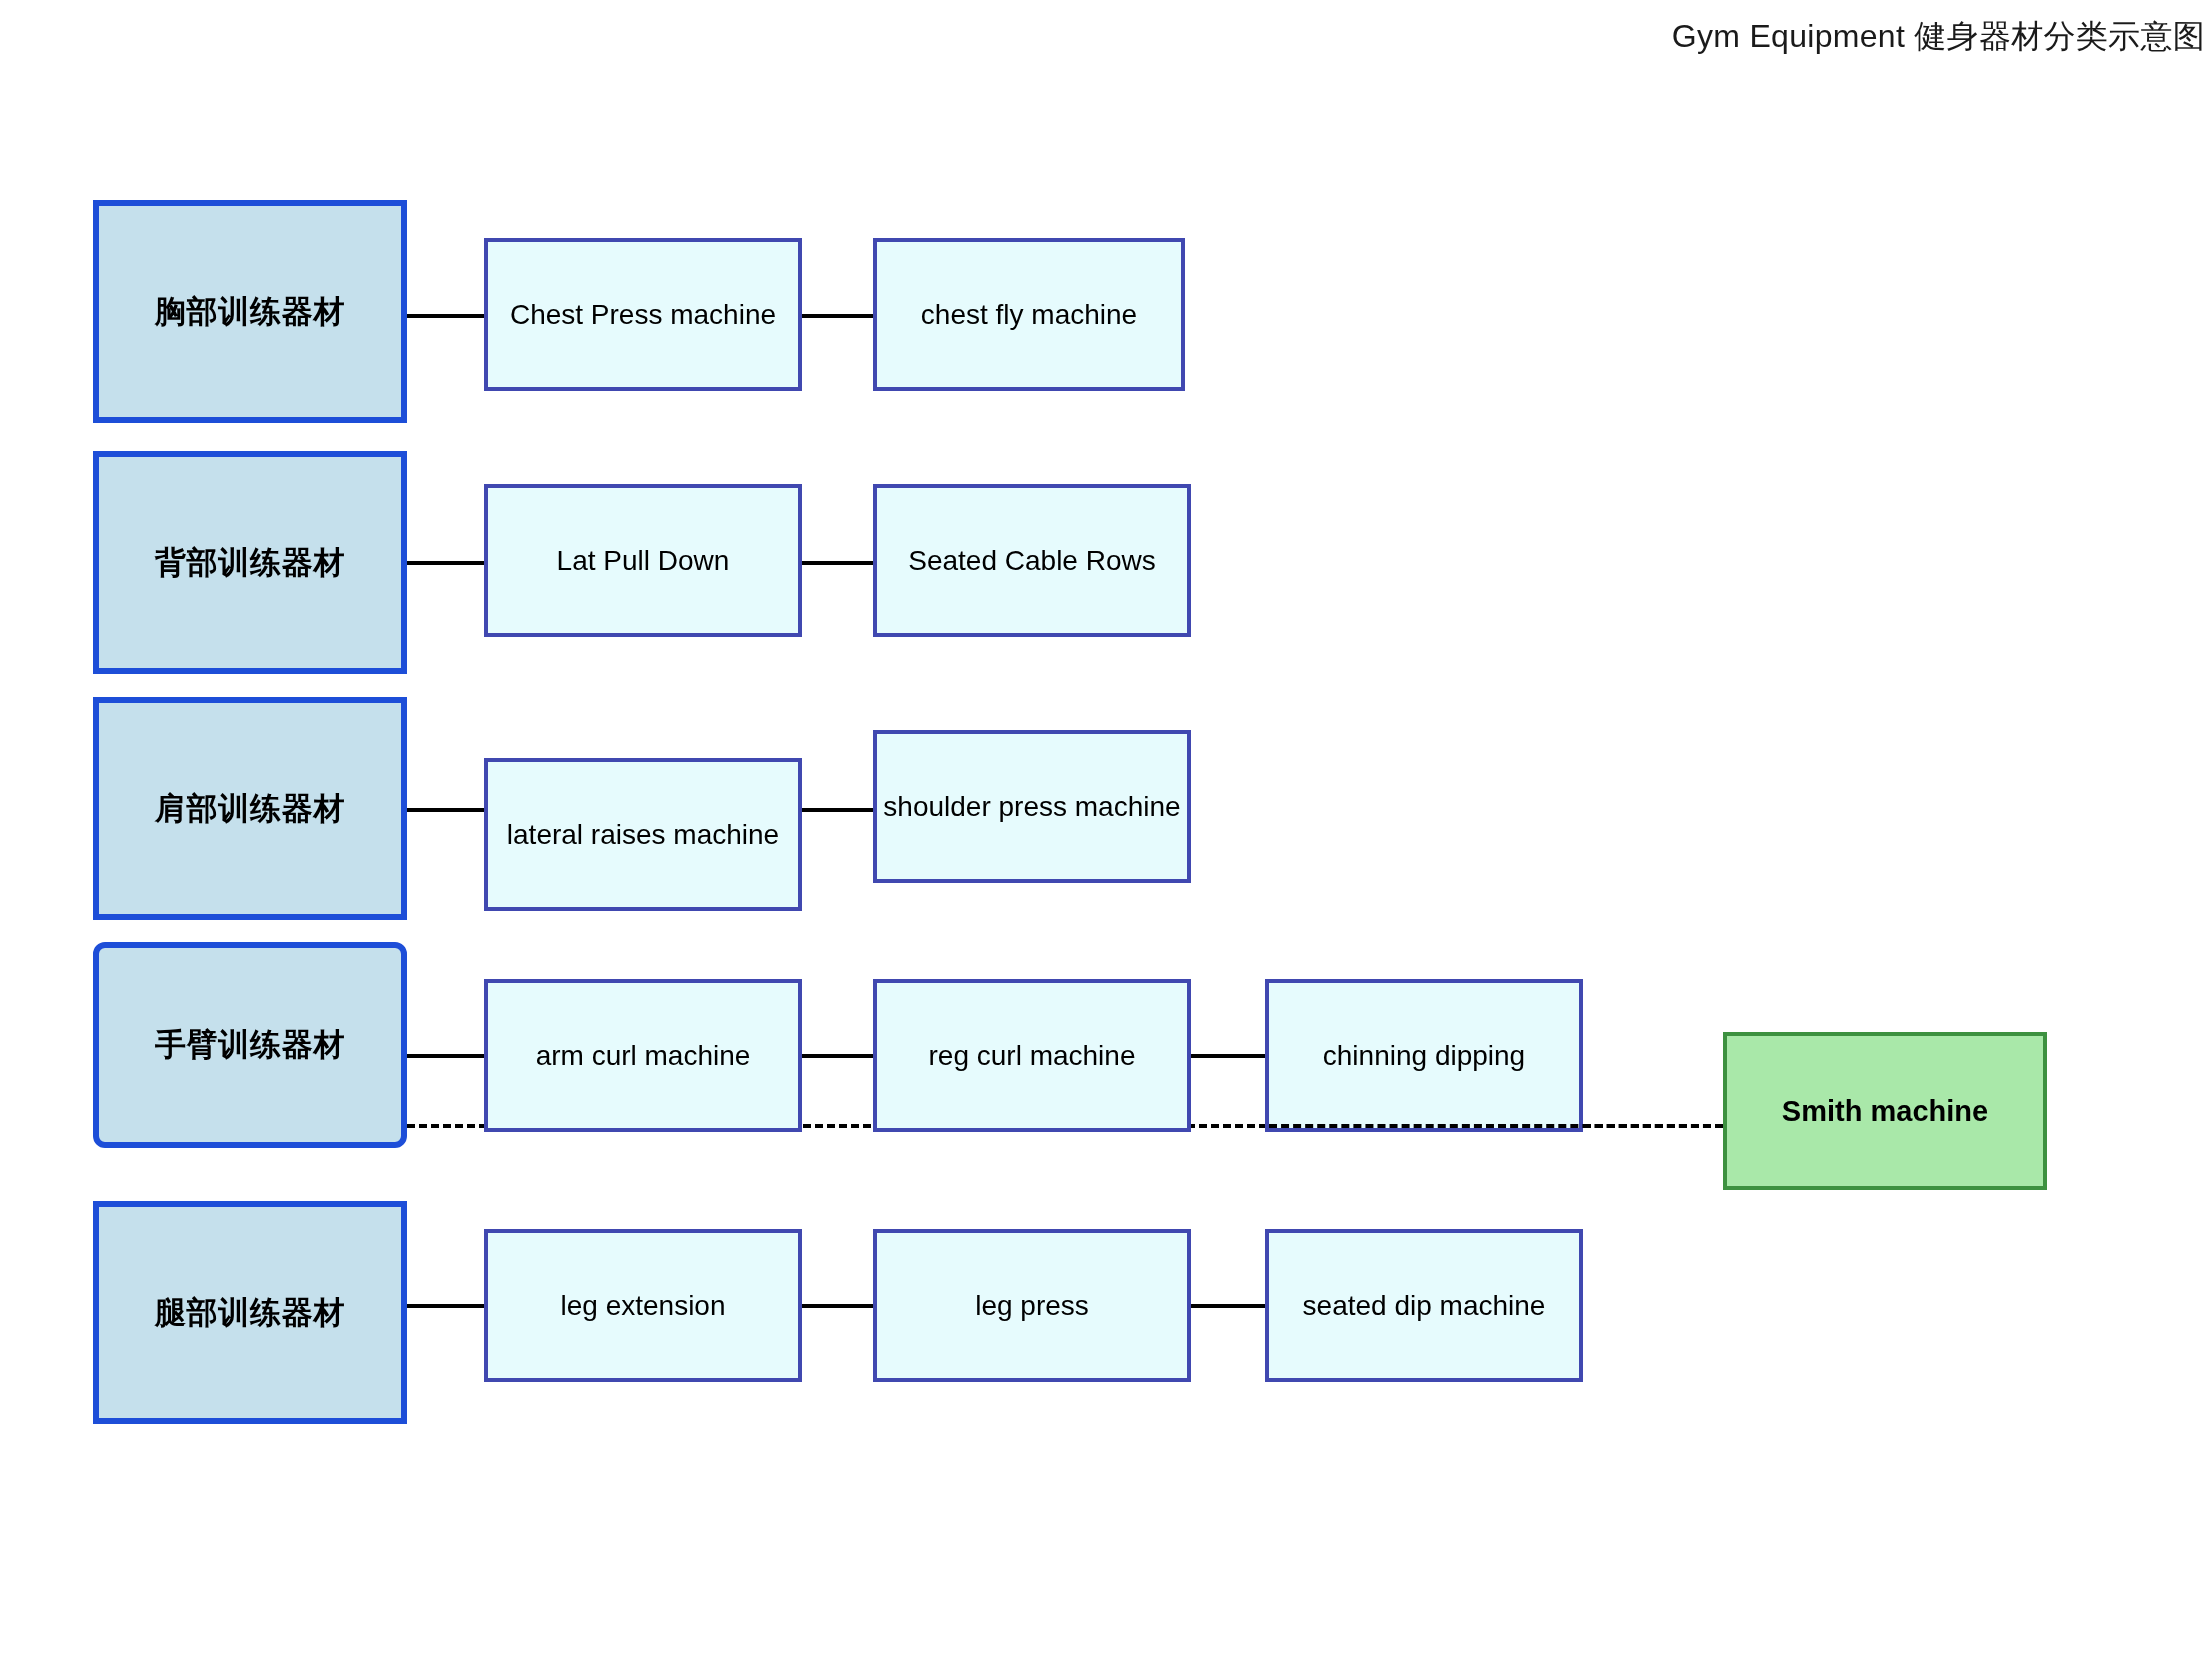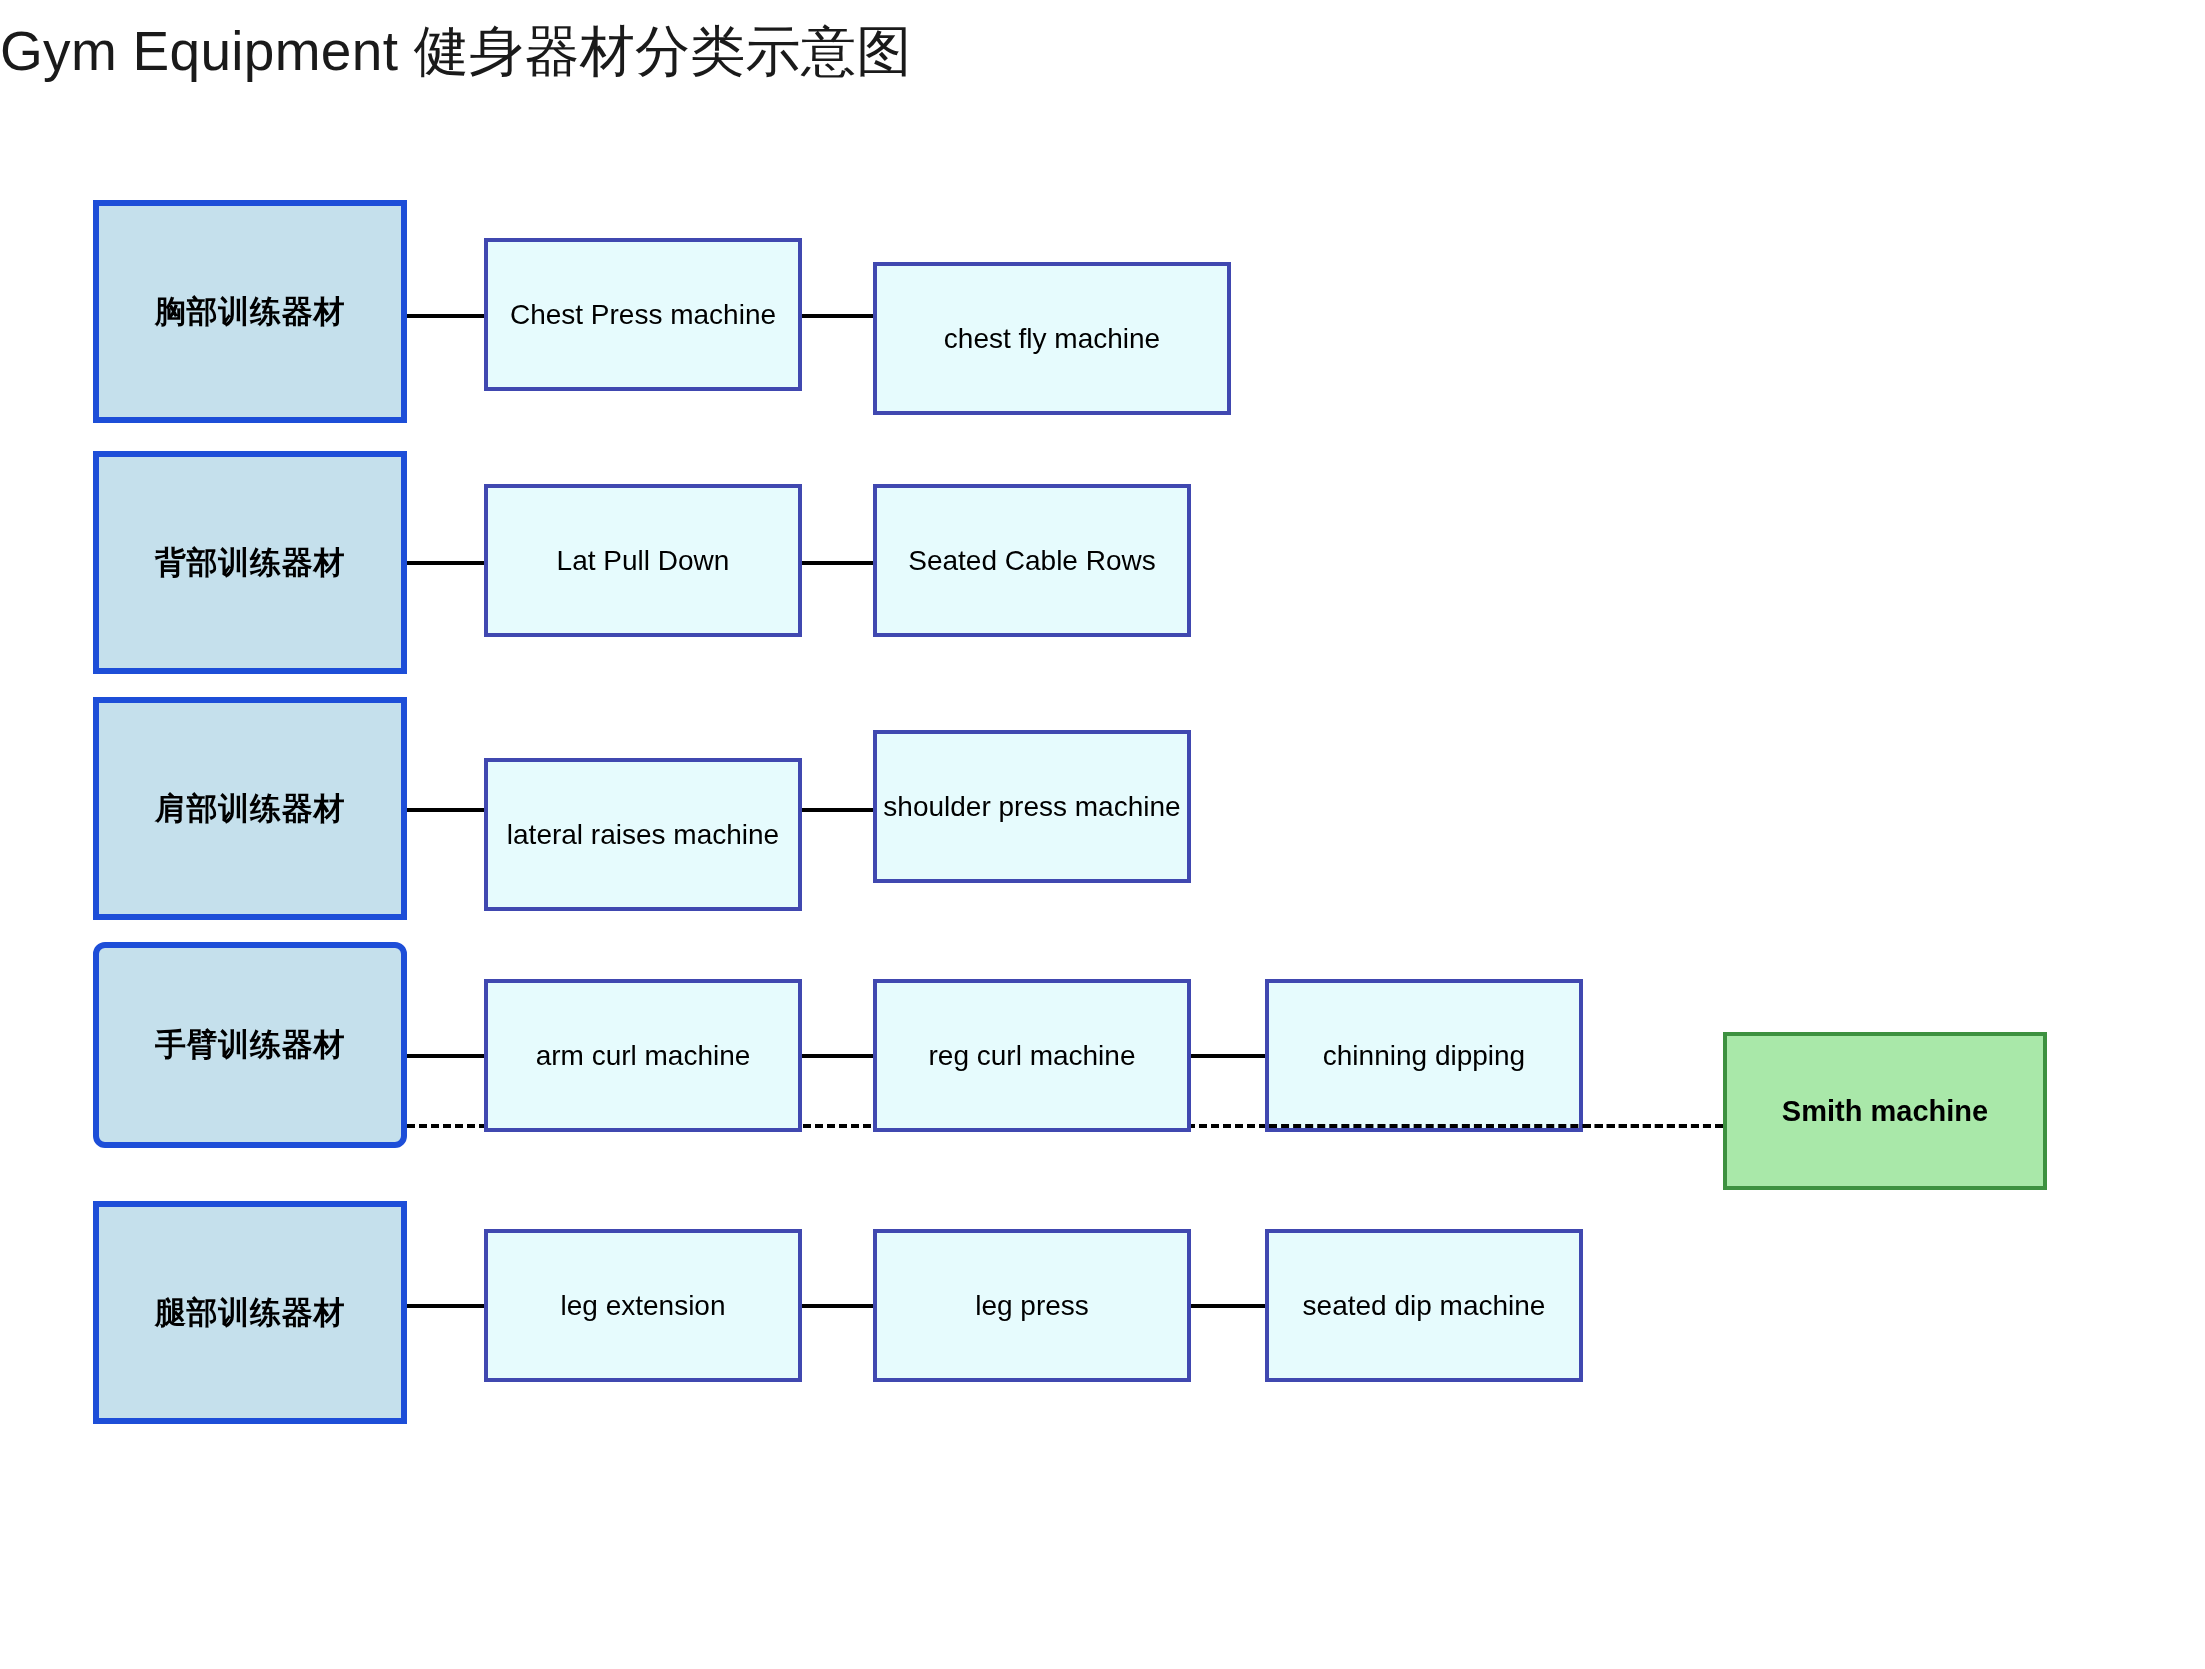--- a/index.html
+++ b/index.html
@@ -18,22 +18,22 @@
     background: #ffffff;
     overflow: hidden;
   }
 
   
   .diagram-title {
     position: absolute;
     left: 0;
     top: 14.6px;
     width: 2205px;
-    text-align: left;
-    font-size: 55px;
+    text-align: right;
+    font-size: 32px;
     font-weight: 400;
     color: #1a1a1a;
     letter-spacing: 0.3px;
     white-space: nowrap;
   }
 
   
   .line-layer {
     position: absolute;
     left: 0; top: 0;
@@ -149,21 +149,21 @@
     <span class="cat-label">手臂训练器材</span>
   </div>
 
   <div class="cat-box" style="left:93px; top:1201px; width:314px; height:223px;">
     <span class="cat-label">腿部训练器材</span>
   </div>
 
   <div class="eq-box" style="left:484px; top:238px; width:318px; height:153px;">
     <span class="eq-label">Chest Press machine</span>
   </div>
-  <div class="eq-box" style="left:873px; top:238px; width:358px; height:153px;margin-top:24px;">
+  <div class="eq-box" style="left:873px; top:238px; width:312px; height:153px;">
     <span class="eq-label">chest fly machine</span>
   </div>
 
   <div class="eq-box" style="left:484px; top:484px; width:318px; height:153px;">
     <span class="eq-label">Lat Pull Down</span>
   </div>
   <div class="eq-box" style="left:873px; top:484px; width:318px; height:153px;">
     <span class="eq-label">Seated Cable Rows</span>
   </div>
 

